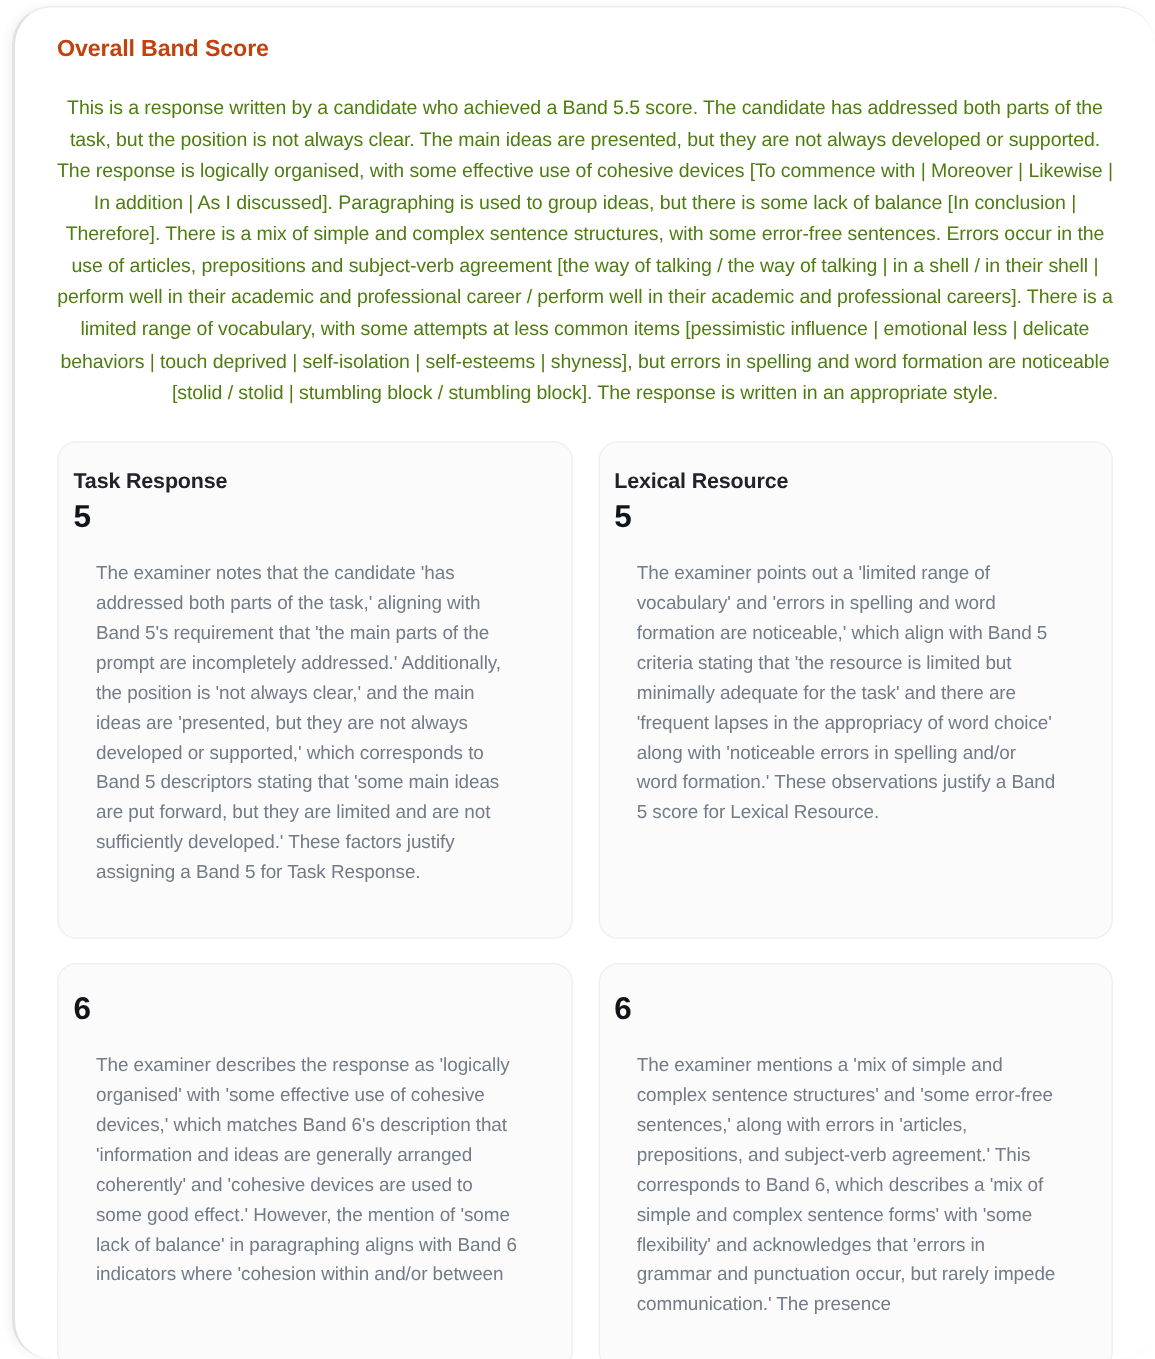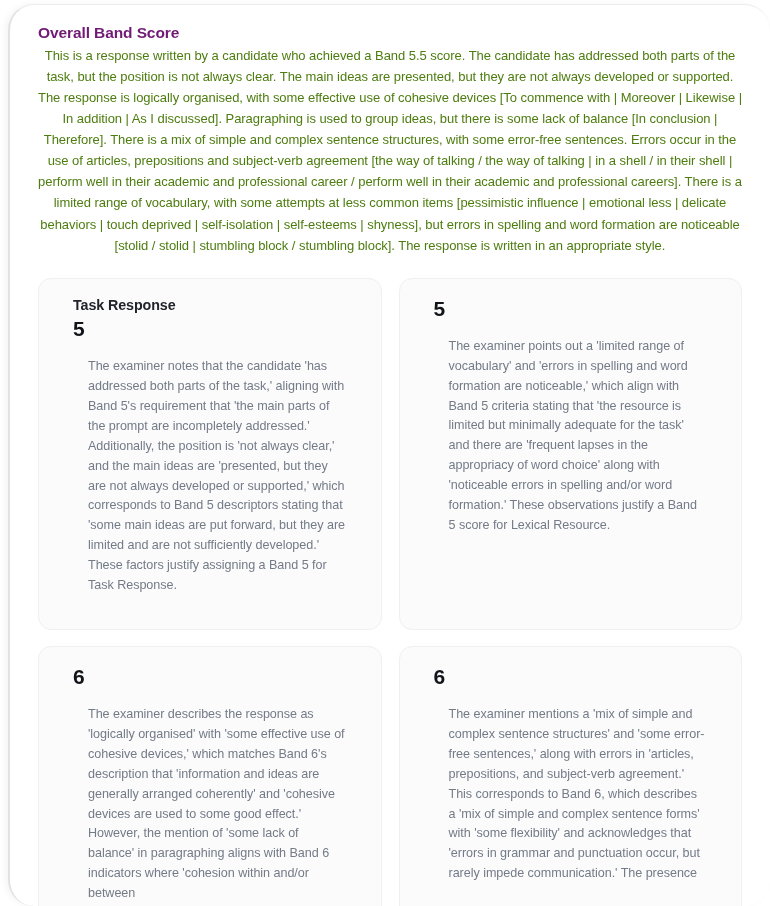--- a/index.html
+++ b/index.html
@@ -37,23 +37,23 @@
   }
 
   .panel-inner {
     padding: 18px 28px 0 28px;
   }
 
   
   .overall-title {
     font-size: 15.5px;
     font-weight: 700;
-    color: #701a75;
+    color: #c2410c;
     letter-spacing: -0.1px;
-    margin: 0 0 2px 0;
+    margin: 0 0 18px 0;
     line-height: 1.3;
   }
   .overall-score {
     font-size: 40px;
     font-weight: 800;
     color: #e5b324;
     line-height: 1.05;
     letter-spacing: -1px;
     margin: 0 0 10px 0;
   }
@@ -72,21 +72,21 @@
     grid-template-columns: 1fr 1fr;
     gap: 16px 17px;
     margin-top: 22px;
     padding-bottom: 4px;
   }
 
   .criterion-card {
     background: #fbfbfc;
     border: 1px solid #f0f0f2;
     border-radius: 13px;
-    padding: 17px 19px 18px 34px;
+    padding: 17px 19px 18px 10px;
     min-height: 10px;
   }
 
   .criterion-name {
     font-size: 14.3px;
     font-weight: 700;
     color: #20232a;
     letter-spacing: -0.1px;
     margin: 0 0 1px 0;
     line-height: 1.35;
@@ -121,20 +121,21 @@
 
       <div class="criteria-grid">
 
         <div class="criterion-card">
           <div class="criterion-name">Task Response</div>
           <div class="criterion-score">5</div>
           <p class="criterion-text">The examiner notes that the candidate 'has addressed both parts of the task,' aligning with Band 5's requirement that 'the main parts of the prompt are incompletely addressed.' Additionally, the position is 'not always clear,' and the main ideas are 'presented, but they are not always developed or supported,' which corresponds to Band 5 descriptors stating that 'some main ideas are put forward, but they are limited and are not sufficiently developed.' These factors justify assigning a Band 5 for Task Response.</p>
         </div>
 
         <div class="criterion-card">
+          <div class="criterion-name">Lexical Resource</div>
           <div class="criterion-score">5</div>
           <p class="criterion-text">The examiner points out a 'limited range of vocabulary' and 'errors in spelling and word formation are noticeable,' which align with Band 5 criteria stating that 'the resource is limited but minimally adequate for the task' and there are 'frequent lapses in the appropriacy of word choice' along with 'noticeable errors in spelling and/or word formation.' These observations justify a Band 5 score for Lexical Resource.</p>
         </div>
 
         <div class="criterion-card">
           <div class="criterion-score">6</div>
           <p class="criterion-text">The examiner describes the response as 'logically organised' with 'some effective use of cohesive devices,' which matches Band 6's description that 'information and ideas are generally arranged coherently' and 'cohesive devices are used to some good effect.' However, the mention of 'some lack of balance' in paragraphing aligns with Band 6 indicators where 'cohesion within and/or between</p>
         </div>
 
         <div class="criterion-card">

